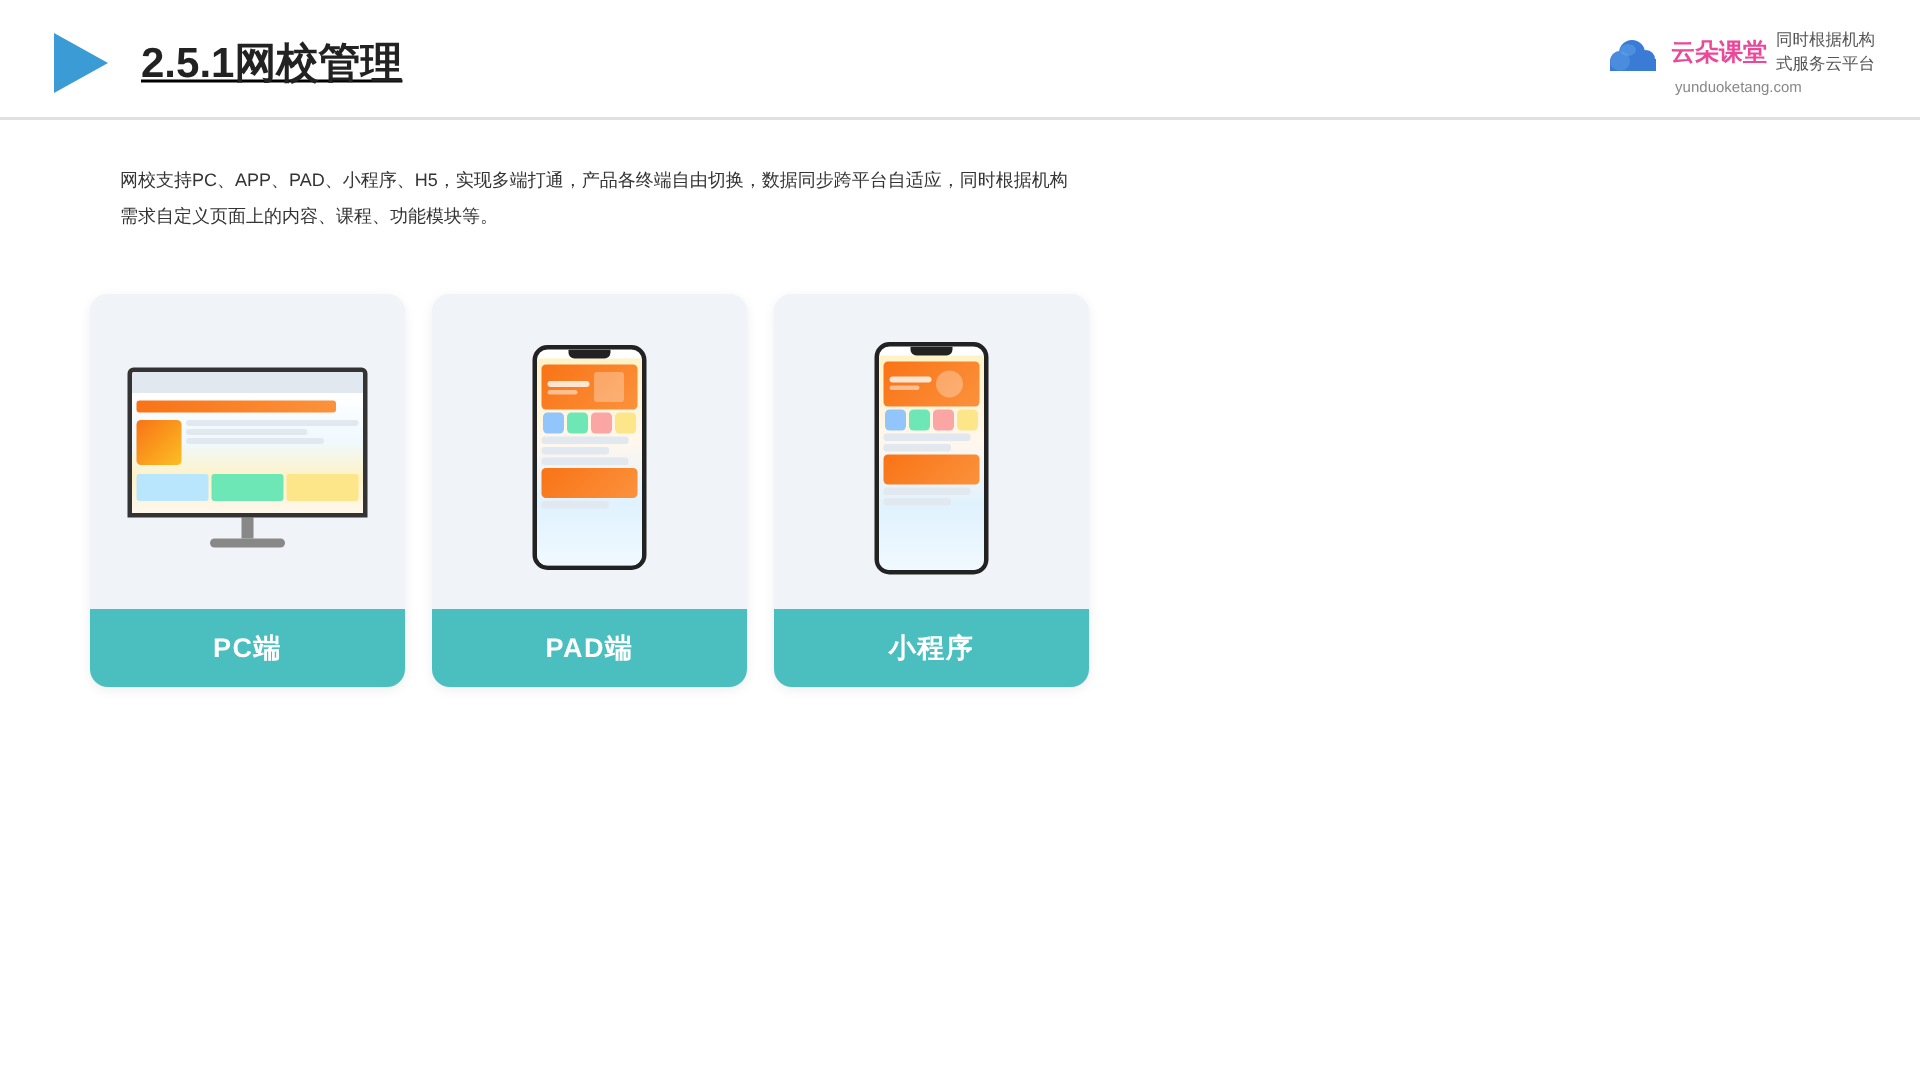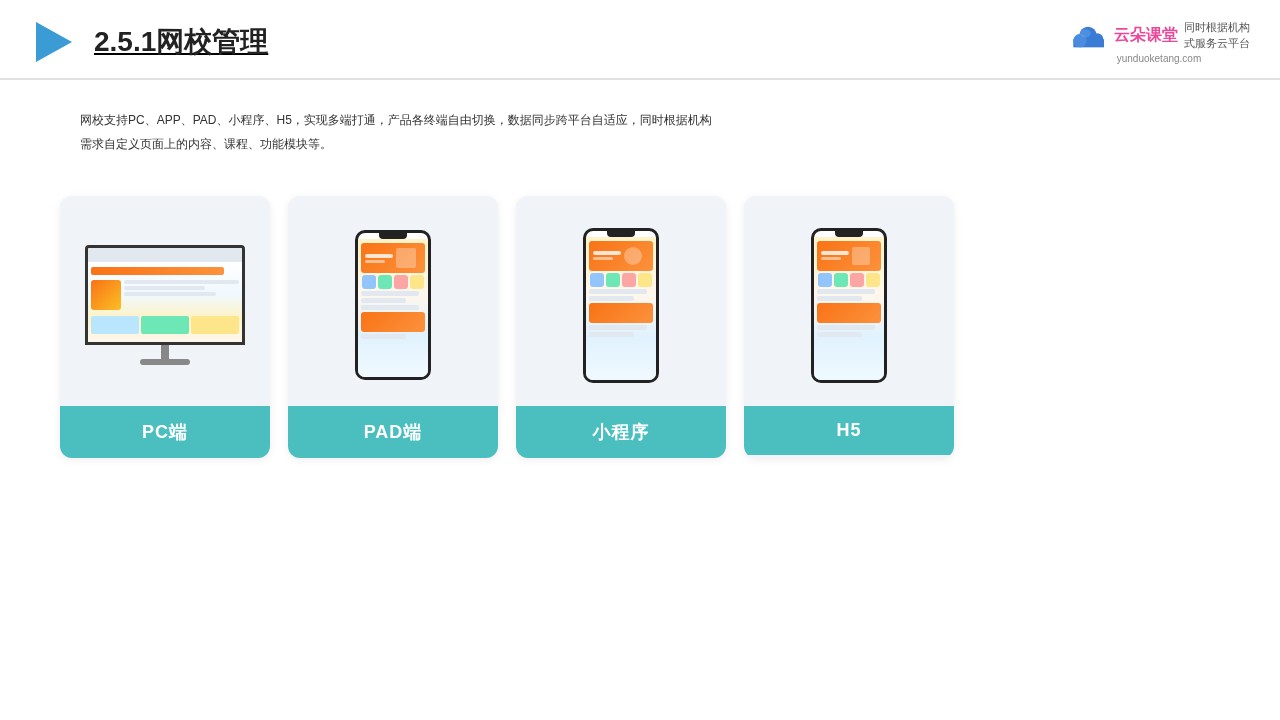--- a/index.html
+++ b/index.html
@@ -417,42 +417,14 @@
           <div class="phone-content-row2"></div>
           <div style="height:20px;background:linear-gradient(135deg,#f97316,#fb923c);border-radius:3px;"></div>
           <div class="phone-content-row"></div>
           <div class="phone-content-row2"></div>
         </div>
       </div>
     </div>
     <div class="card-label">小程序</div>
   </div>
 
-  <div class="card">
-    <div class="card-image-area">
-      <div class="phone-mockup" style="width:76px;height:155px;">
-        <div class="phone-notch"></div>
-        <div class="phone-screen">
-          <div class="phone-banner">
-            <div style="display:flex;flex-direction:column;gap:2px;">
-              <div class="phone-banner-text"></div>
-              <div class="phone-banner-sub"></div>
-            </div>
-            <div style="width:18px;height:18px;background:rgba(255,255,255,0.3);border-radius:2px;"></div>
-          </div>
-          <div class="phone-icons-row">
-            <div class="phone-icon-dot"></div>
-            <div class="phone-icon-dot"></div>
-            <div class="phone-icon-dot"></div>
-            <div class="phone-icon-dot"></div>
-          </div>
-          <div class="phone-content-row"></div>
-          <div class="phone-content-row2"></div>
-          <div style="height:20px;background:linear-gradient(135deg,#f97316,#fb923c);border-radius:3px;"></div>
-          <div class="phone-content-row"></div>
-          <div class="phone-content-row2"></div>
-        </div>
-      </div>
-    </div>
-    <div class="card-label">H5</div>
-  </div>
 
 </div>
 
 </body></html>

